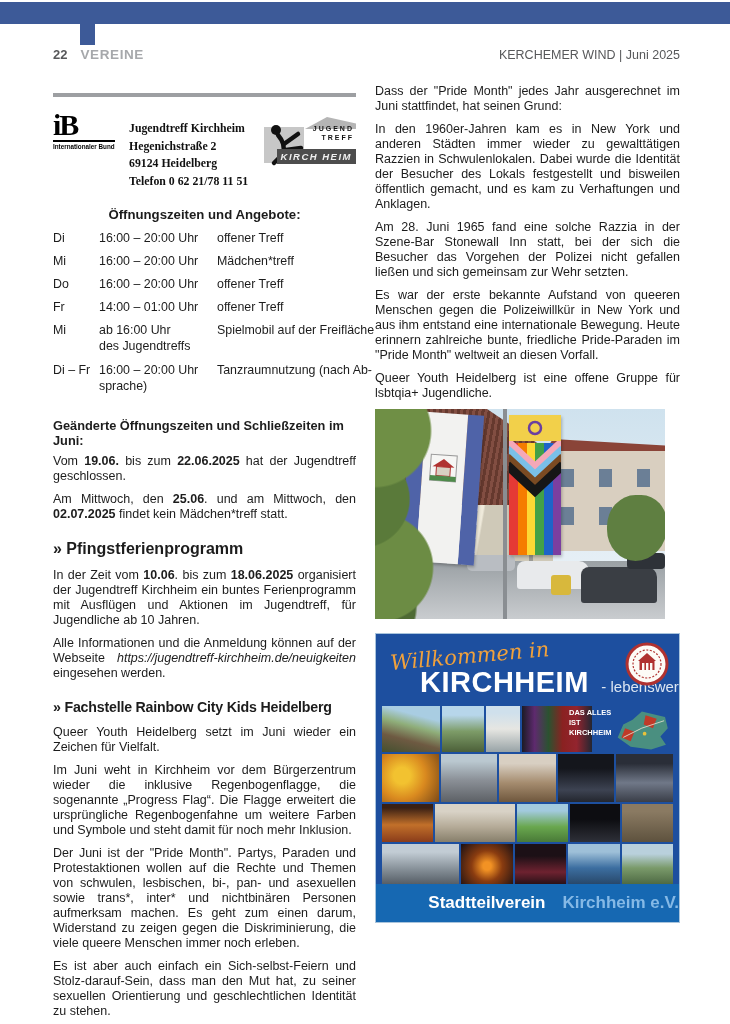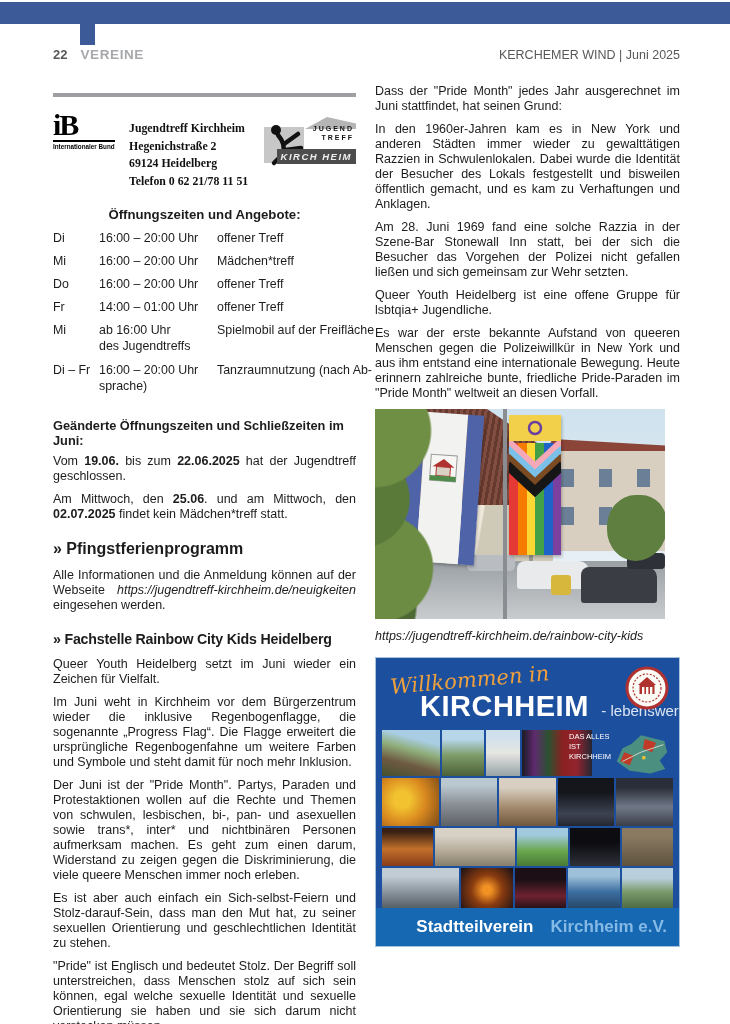--- a/index.html
+++ b/index.html
@@ -81,22 +81,22 @@
   .ad{position:relative;width:305px;height:290px;background:#1d4f9f;border:1px solid #a9c4dc;box-sizing:border-box;margin-top:14px;overflow:hidden;}
   .ad-script{display:inline-block;font-family:"DejaVu Serif",serif;font-style:italic;font-size:21px;color:#f0a13c;transform:rotate(-5deg);margin:10px 0 0 14px;}
   .ad-title-row{margin:-2px 0 0 44px;white-space:nowrap;}
   .ad-title{color:#fff;font-weight:bold;font-size:29px;letter-spacing:.5px;}
   .ad-sub{color:#dce6f2;font-size:15px;margin-left:8px;}
   .ad-seal{position:absolute;top:8px;right:10px;}
   .collage{position:absolute;left:6px;right:6px;top:72px;}
   .c-row{display:flex;gap:2px;margin-bottom:2px;}
   .c-tile{height:100%;}
   .ad-map{position:absolute;top:74px;right:8px;width:102px;height:44px;display:flex;align-items:flex-start;}
-  .ad-map-label{color:#fff;font-weight:normal;font-size:7.5px;line-height:1.3;white-space:pre-line;margin-right:2px;}
-  .ad-strip{position:absolute;left:0;right:0;bottom:0;height:38px;background:#1668b2;display:flex;align-items:center;justify-content:flex-end;padding-right:12px;}
+  .ad-map-label{color:#fff;font-weight:bold;font-size:7.5px;line-height:1.3;white-space:pre-line;margin-right:2px;}
+  .ad-strip{position:absolute;left:0;right:0;bottom:0;height:38px;background:#1668b2;display:flex;align-items:center;justify-content:flex-end;}
   .strip-bold{color:#fff;font-weight:bold;font-size:17px;}
   .strip-light{color:#85b9e6;font-weight:bold;font-size:17px;margin-left:17px;}
 </style>
 </head>
 <body>
 
 <div class="page">
 
   <div class="topband" style="background: rgb(61, 90, 152);"></div>
   <div class="toptab" style="background: rgb(61, 90, 152);"></div>
@@ -174,39 +174,40 @@
           <span class="htime">16:00 – 20:00 Uhr<br>sprache)</span>
           <span class="hoffer">Tanzraumnutzung (nach Ab-</span>
         </div>
       </div>
 
     <div class="bold-title">Geänderte Öffnungszeiten und Schließzeiten im Juni:</div>
     <div class="para">Vom <b>19.06.</b> bis zum <b>22.06.2025</b> hat der Jugendtreff geschlossen.</div>
     <div class="para">Am Mittwoch, den <b>25.06</b>. und am Mittwoch, den <b>02.07.2025</b> findet kein Mädchen*treff statt.</div>
 
     <div class="h-arrow">» Pfingstferienprogramm</div>
+    <div class="para">In der Zeit vom <b>10.06</b>. bis zum <b>18.06.2025</b> organisiert der Jugendtreff Kirchheim ein buntes Ferienprogramm mit Ausflügen und Aktionen im Jugendtreff, für Jugendliche ab 10 Jahren.</div>
     <div class="para">Alle Informationen und die Anmeldung können auf der Webseite <i>https://jugendtreff-kirchheim.de/neuigkeiten</i> eingesehen werden.</div>
 
     <div class="h-arrow small">» Fachstelle Rainbow City Kids Heidelberg</div>
     <div>
         <div class="para">Queer Youth Heidelberg setzt im Juni wieder ein Zeichen für Vielfalt.</div>
         <div class="para">Im Juni weht in Kirchheim vor dem Bürgerzentrum wieder die inklusive Regenbogenflagge, die sogenannte „Progress Flag“. Die Flagge erweitert die ursprüngliche Regenbogenfahne um weitere Farben und Symbole und steht damit für noch mehr Inklusion.</div>
         <div class="para">Der Juni ist der "Pride Month". Partys, Paraden und Protestaktionen wollen auf die Rechte und Themen von schwulen, lesbischen, bi-, pan- und asexuellen sowie trans*, inter* und nichtbinären Personen aufmerksam machen. Es geht zum einen darum, Widerstand zu zeigen gegen die Diskriminierung, die viele queere Menschen immer noch erleben.</div>
         <div class="para">Es ist aber auch einfach ein Sich-selbst-Feiern und Stolz-darauf-Sein, dass man den Mut hat, zu seiner sexuellen Orientierung und geschlechtlichen Identität zu stehen.</div>
         <div class="para">"Pride" ist Englisch und bedeutet Stolz. Der Begriff soll unterstreichen, dass Menschen stolz auf sich sein können, egal welche sexuelle Identität und sexuelle Orientierung sie haben und sie sich darum nicht verstecken müssen.</div>
       </div>
   </div>
 
   <div class="colR">
     <div>
         <div class="para">Dass der "Pride Month" jedes Jahr ausgerechnet im Juni stattfindet, hat seinen Grund:</div>
         <div class="para">In den 1960er-Jahren kam es in New York und anderen Städten immer wieder zu gewalttätigen Razzien in Schwulenlokalen. Dabei wurde die Identität der Besucher des Lokals festgestellt und bisweilen öffentlich gemacht, und es kam zu Verhaftungen und Anklagen.</div>
-        <div class="para">Am 28. Juni 1969 fand eine solche Razzia in der Szene-Bar Stonewall Inn statt, bei der sich die Besucher das Vorgehen der Polizei nicht gefallen ließen und sich gemeinsam zur Wehr setzten.</div>
+        <div class="para">Am 28. Juni 1965 fand eine solche Razzia in der Szene-Bar Stonewall Inn statt, bei der sich die Besucher das Vorgehen der Polizei nicht gefallen ließen und sich gemeinsam zur Wehr setzten.</div>
+        <div class="para">Es war der erste bekannte Aufstand von queeren Menschen gegen die Polizeiwillkür in New York und aus ihm entstand eine internationale Bewegung. Heute erinnern zahlreiche bunte, friedliche Pride-Paraden im "Pride Month" weltweit an diesen Vorfall.</div>
         <div class="para">Queer Youth Heidelberg ist eine offene Gruppe für lsbtqia+ Jugendliche.</div>
-        <div class="para">Es war der erste bekannte Aufstand von queeren Menschen gegen die Polizeiwillkür in New York und aus ihm entstand eine internationale Bewegung. Heute erinnern zahlreiche bunte, friedliche Pride-Paraden im "Pride Month" weltweit an diesen Vorfall.</div>
       </div>
 
     <div class="photo">
       <div class="ph ph-roof"></div>
       <div class="ph ph-bldg-roof"></div>
       <div class="ph ph-bldg">
         <div class="ph-win" style="position:absolute;left:14px;top:18px;"></div>
         <div class="ph-win" style="position:absolute;left:52px;top:18px;"></div>
         <div class="ph-win" style="position:absolute;left:90px;top:18px;"></div>
         <div class="ph-win" style="position:absolute;left:14px;top:56px;"></div>
@@ -246,21 +247,20 @@
           <path d="M-2,34 L26,60 L54,34" stroke="#7ac0e8" stroke-width="8"></path>
           <path d="M-2,42 L26,68 L54,42" stroke="#7a4a22" stroke-width="8"></path>
           <path d="M-2,50 L26,76 L54,50" stroke="#161616" stroke-width="9"></path>
         </g>
         <rect x="0" y="0" width="52" height="26" fill="#f2d04a"></rect>
         <circle cx="26" cy="13" r="6" fill="none" stroke="#6a3fa0" stroke-width="2.5"></circle>
       </svg>
       <div class="ph ph-tree-l"></div>
     </div>
 
-    <div class="url italic">https://jugendtreff-kirchheim.de/rainbow-city-kids</div>
 
     <div class="ad" style="background: rgb(29, 79, 159);">
       <span class="ad-script" style="color: rgb(240, 161, 60);">Willkommen in</span>
       <div class="ad-title-row">
         <span class="ad-title">KIRCHHEIM</span>
         <span class="ad-sub">- lebenswert</span>
       </div>
       <svg class="ad-seal" width="44" height="44" viewBox="0 0 44 44">
         <circle cx="22" cy="22" r="20" fill="#fdfbf6" stroke="#b03230" stroke-width="3"></circle>
         <circle cx="22" cy="22" r="14" fill="none" stroke="#b03230" stroke-width="1.2" stroke-dasharray="2,1.6"></circle>

